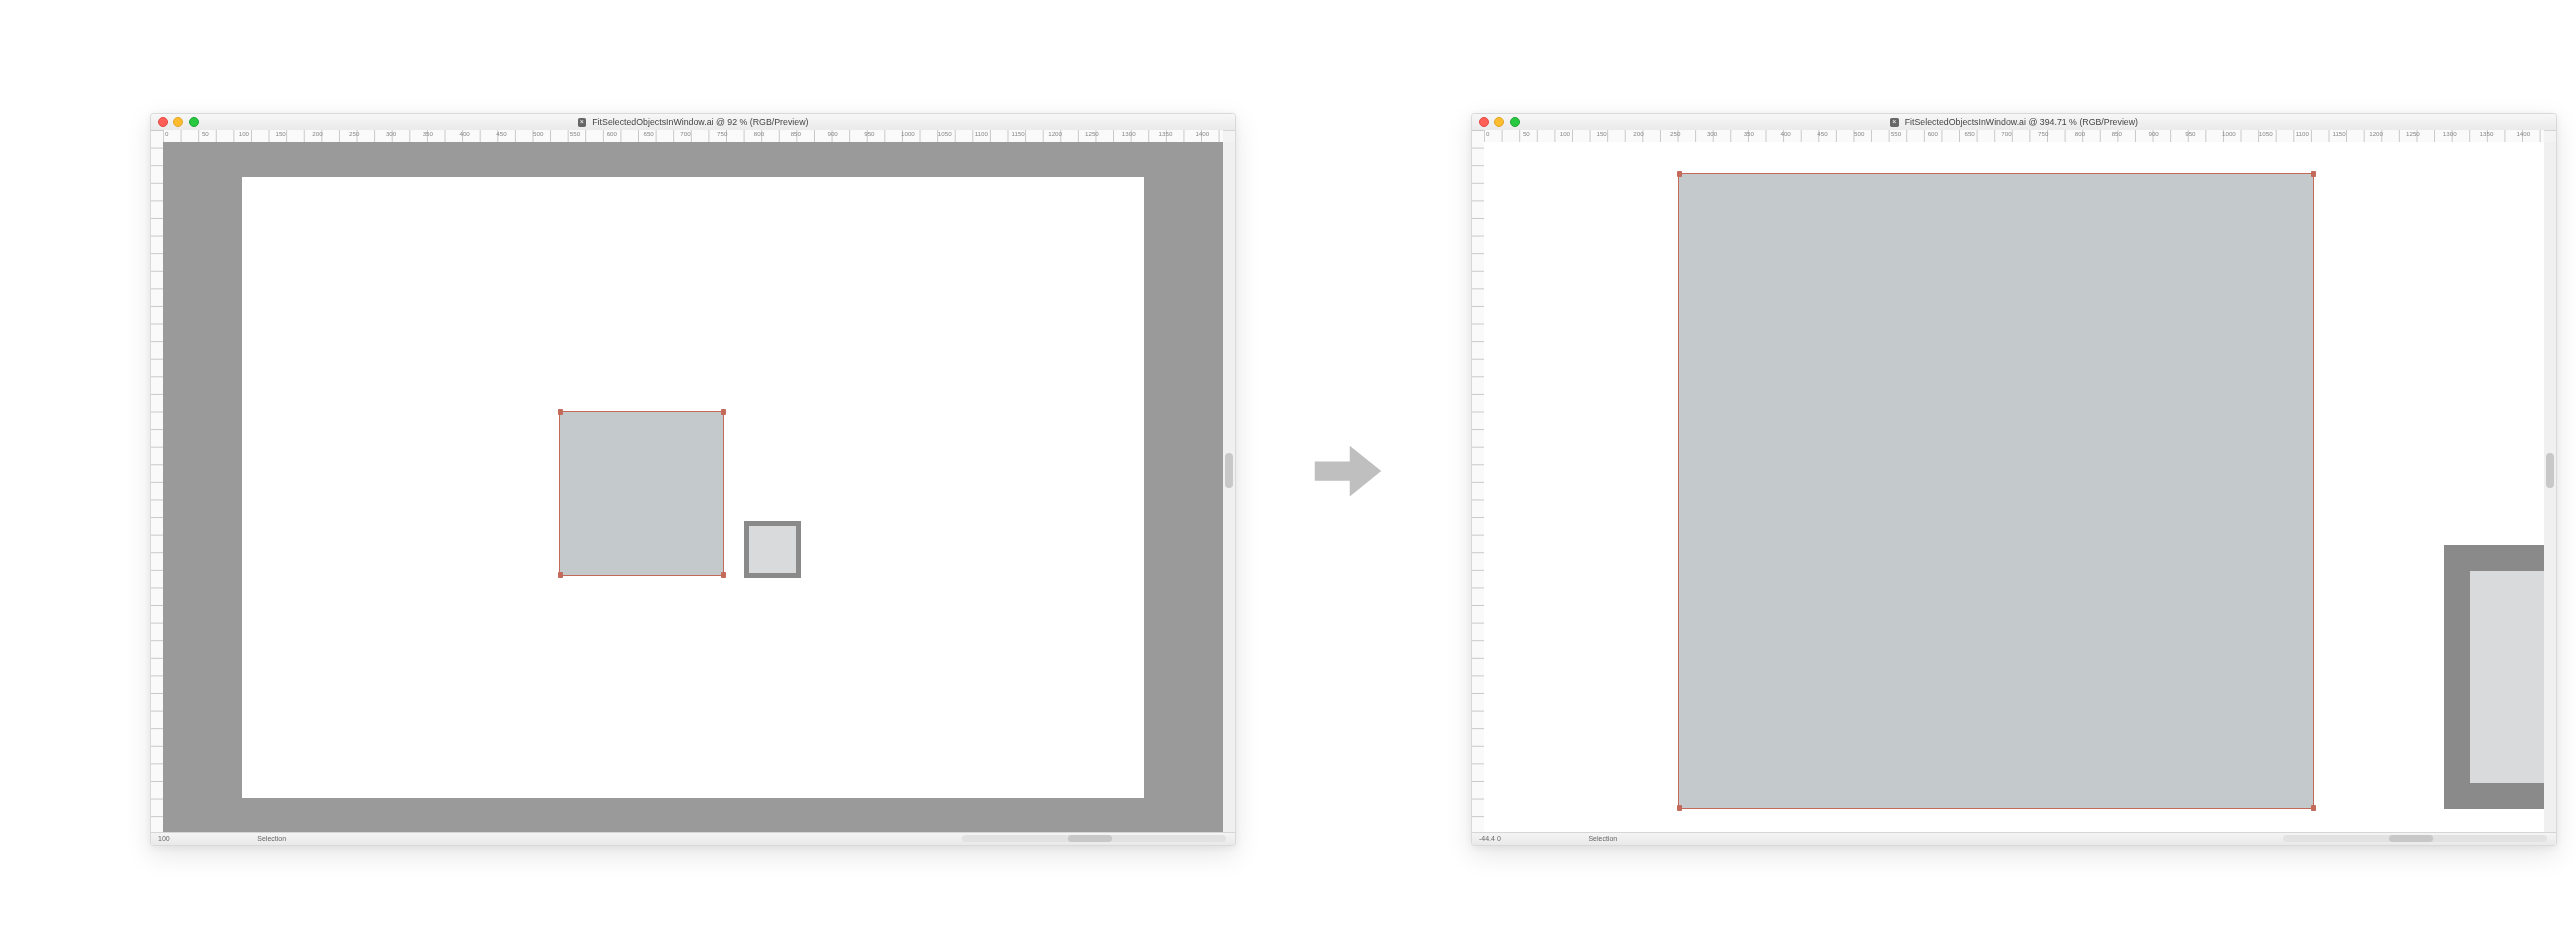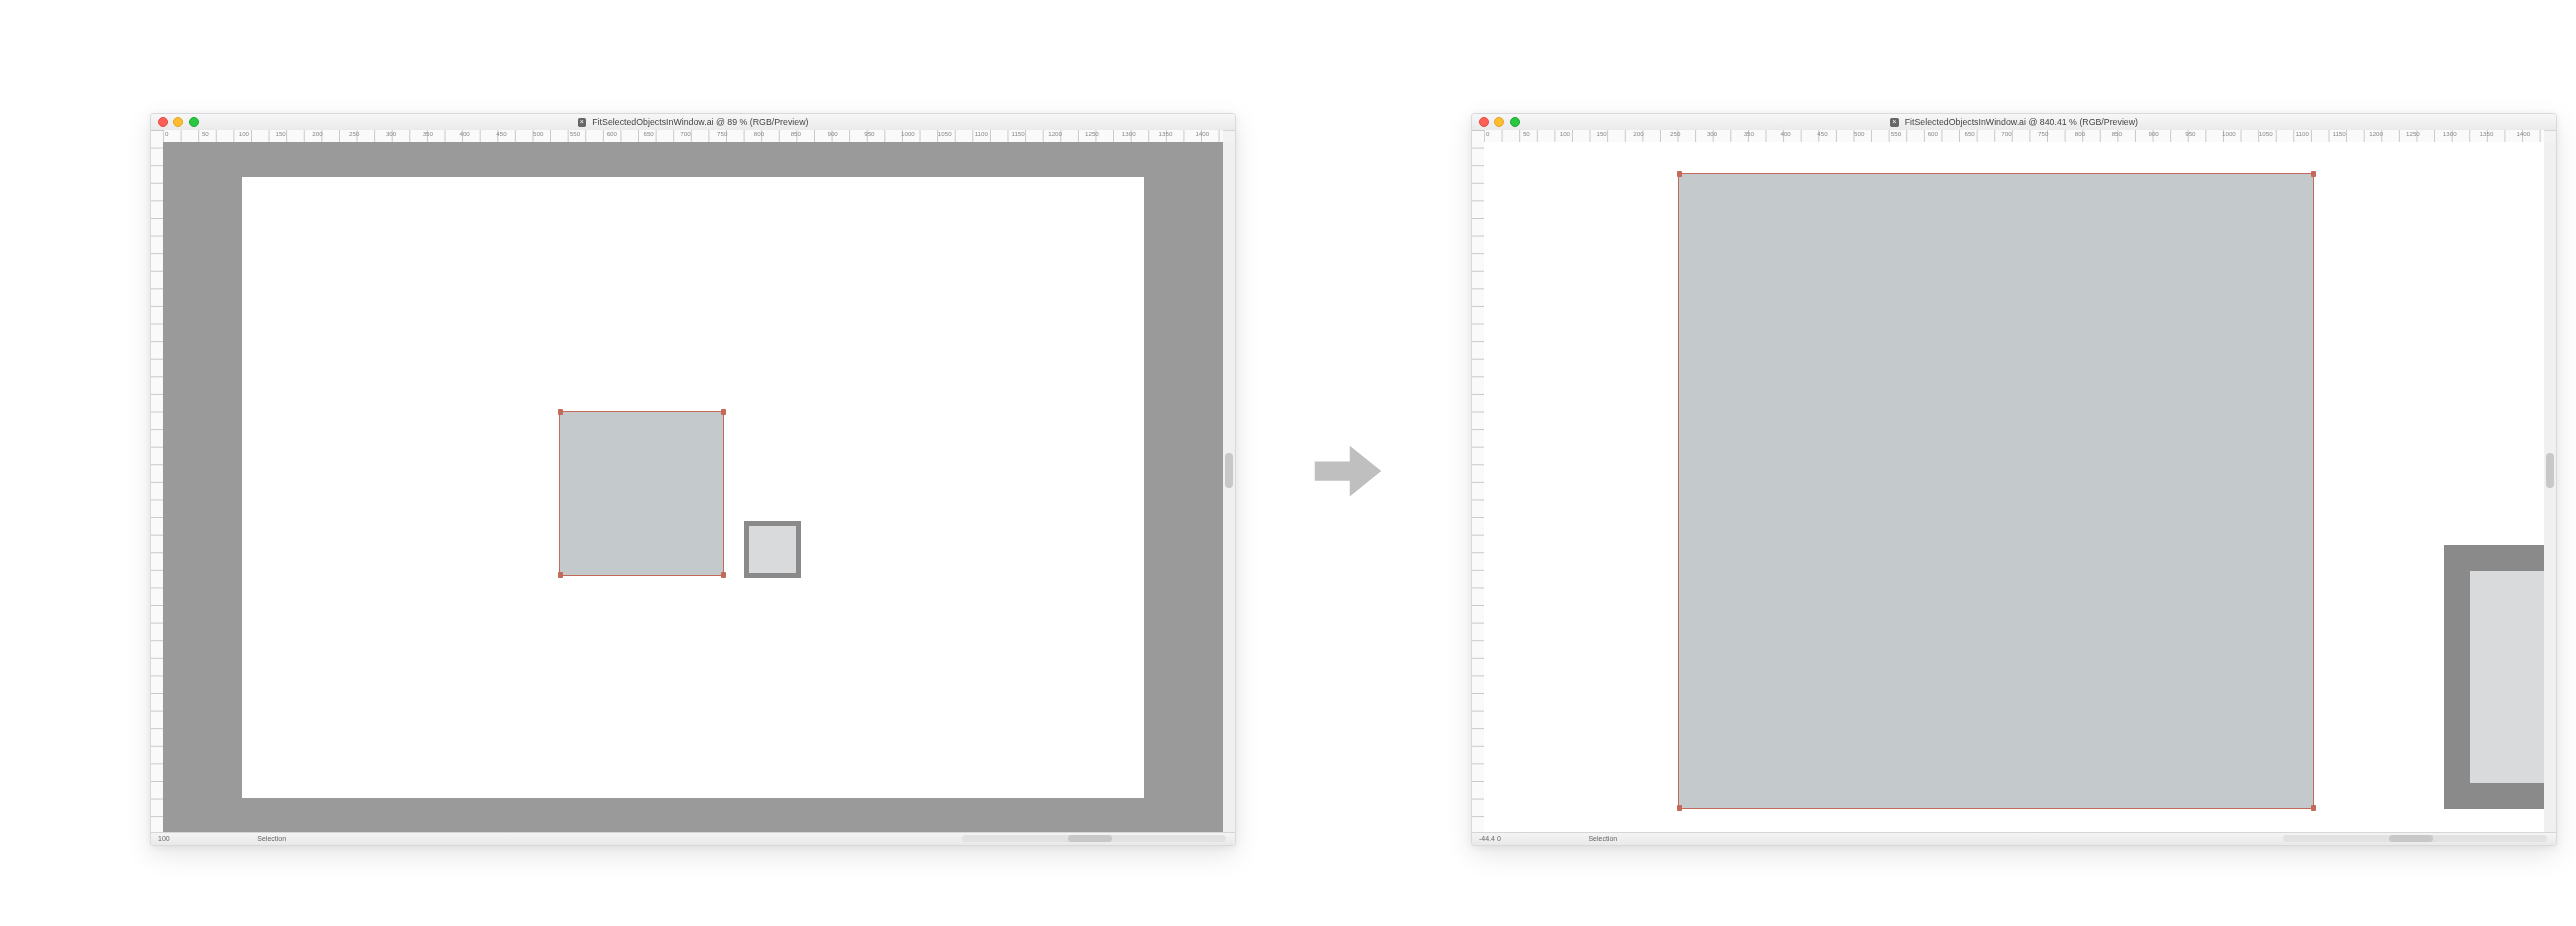--- a/index.html
+++ b/index.html
@@ -195,21 +195,21 @@
 
   <div class="app-window" style="left:150px; top:113px; width:1084px; height:731px;">
     <div class="titlebar">
       <div class="traffic">
         <div class="dot dot-red"></div>
         <div class="dot dot-yellow"></div>
         <div class="dot dot-green"></div>
       </div>
       <div class="title">
         <span class="close-x">×</span>
-        <span>FitSelectedObjectsInWindow.ai @ 89 % (RGB/Preview)</span>
+        <span>FitSelectedObjectsInWindow.ai @ 92 % (RGB/Preview)</span>
       </div>
     </div>
 
     <div class="ruler-h">
       <div class="ticks"></div>
       <div class="labels" id="ruler-left">
           <span>0</span>
           <span>50</span>
           <span>100</span>
           <span>150</span>
@@ -279,21 +279,21 @@
 
   <div class="app-window" style="left:1471px; top:113px; width:1084px; height:731px;">
     <div class="titlebar">
       <div class="traffic">
         <div class="dot dot-red"></div>
         <div class="dot dot-yellow"></div>
         <div class="dot dot-green"></div>
       </div>
       <div class="title">
         <span class="close-x">×</span>
-        <span>FitSelectedObjectsInWindow.ai @ 840.41 % (RGB/Preview)</span>
+        <span>FitSelectedObjectsInWindow.ai @ 394.71 % (RGB/Preview)</span>
       </div>
     </div>
 
     <div class="ruler-h">
       <div class="ticks"></div>
       <div class="labels" id="ruler-right">
           <span>0</span>
           <span>50</span>
           <span>100</span>
           <span>150</span>

